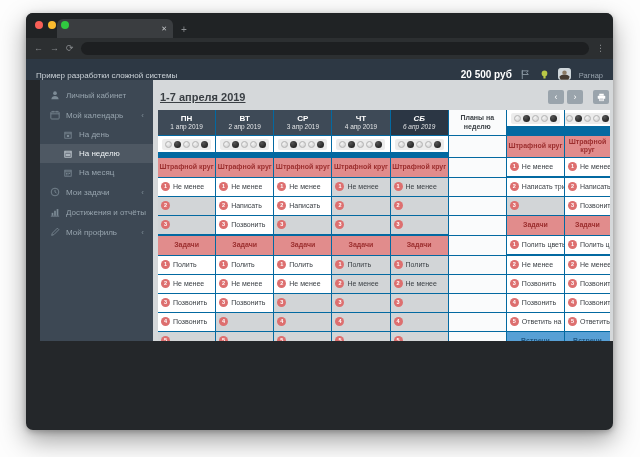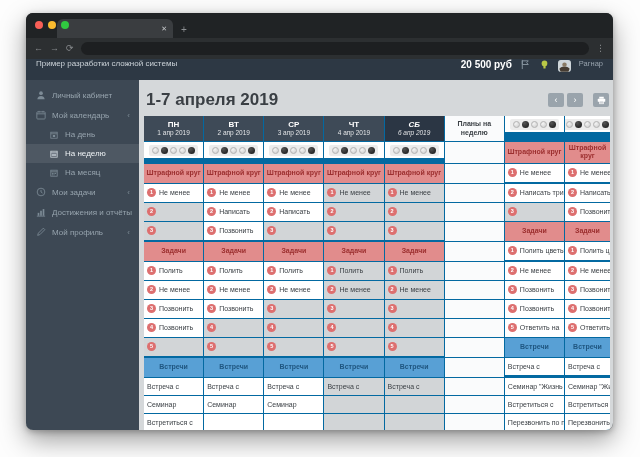--- a/index.html
+++ b/index.html
@@ -19,38 +19,38 @@
   .light{width:8px;height:8px;border-radius:50%;}
   .light.r{background:#f95f57}.light.y{background:#fbbc2f}.light.g{background:#30c740}
   .tab{width:116px;height:19px;background:#3a3d40;border-radius:6px 6px 0 0;margin-left:31px;
        display:flex;align-items:center;justify-content:flex-end;padding:0 6px;box-sizing:border-box;}
   .tab .x{color:#c4c6c8;font-size:7px;line-height:1;cursor:default;}
   .newtab{color:#8d9093;font-size:10px;margin:0 0 3px 8px;}
   .navbar{height:21px;background:#2c2f31;display:flex;align-items:center;padding:0 8px;gap:7px;}
   .nav-ic{color:#85888b;font-size:9px;line-height:1;}
   .urlbar{flex:1;height:13px;border-radius:7px;background:#1d1f21;}
   
-  .appbar{height:21px;background:var(--topbar,#2d3844);display:flex;align-items:flex-start;padding:0 10px;gap:8px;}
+  .appbar{height:21px;background:var(--topbar,#2d3844);display:flex;align-items:flex-end;padding:0 10px;gap:8px;}
   .app-title{color:#ccd3d9;font-size:8px;flex:1;white-space:nowrap;}
   .balance{color:#fff;font-size:10px;font-weight:bold;white-space:nowrap;}
   .top-ic{display:inline-flex;align-items:center;}
   .username{color:#97a2ac;font-size:7.5px;}
   .avatar{width:13px;height:13px;border-radius:3px;overflow:hidden;flex-shrink:0;}
   
-  .appbody{display:flex;height:352px;background:var(--content,#d5d8da);}
+  .appbody{display:flex;height:261px;background:var(--content,#d5d8da);margin-left:14px;}
   .sidebar{width:113px;background:var(--sidebar,#3d4854);padding-top:5px;box-sizing:border-box;flex-shrink:0;}
   .side-item{display:flex;align-items:center;gap:6px;padding:5px 9px;color:#97a4ae;font-size:8px;cursor:default;white-space:nowrap;}
   .side-item .ic{width:11px;display:inline-flex;justify-content:center;color:#7d8b96;flex-shrink:0;}
   .side-item .chev{margin-left:auto;font-size:8px;color:#7d8b96;}
   .side-item.sub{padding-left:22px;}
   .side-item.active{background:rgba(255,255,255,.09);color:#eef2f5;text-align:center;}
   .side-item.active .ic{color:#cfd8de;}
   .main{flex:1;padding:10px 3px 0 5px;box-sizing:border-box;overflow:hidden;}
   .main-head{display:flex;align-items:center;margin:0 1px 6px 2px;}
-  .cal-title{font-size:17px;font-weight:bold;color:#3a3f44;flex:1;}
+  .cal-title{font-size:11px;font-weight:bold;color:#3a3f44;flex:1;text-decoration:underline;}
   .hbtn{width:16px;height:14px;background:#9aa4ac;border-radius:2px;color:#fff;font-size:9px;
         display:inline-flex;align-items:center;justify-content:center;line-height:1;}
   .hbtn + .hbtn{margin-left:3px;}
   .hbtn.print{margin-left:10px;}
   
   .grid{display:grid;grid-template-columns:repeat(7,1fr) 45px;gap:1px;background:#0369a1;}
   .cell{background:#fff;overflow:hidden;}
   .c-dayhead{background:var(--dayhead,#3e4a57);color:#fff;text-align:center;height:25px;
              display:flex;flex-direction:column;justify-content:center;}
   .c-dayhead.weekend{background:var(--dayheadwe,#2b3644);font-style:italic;}

